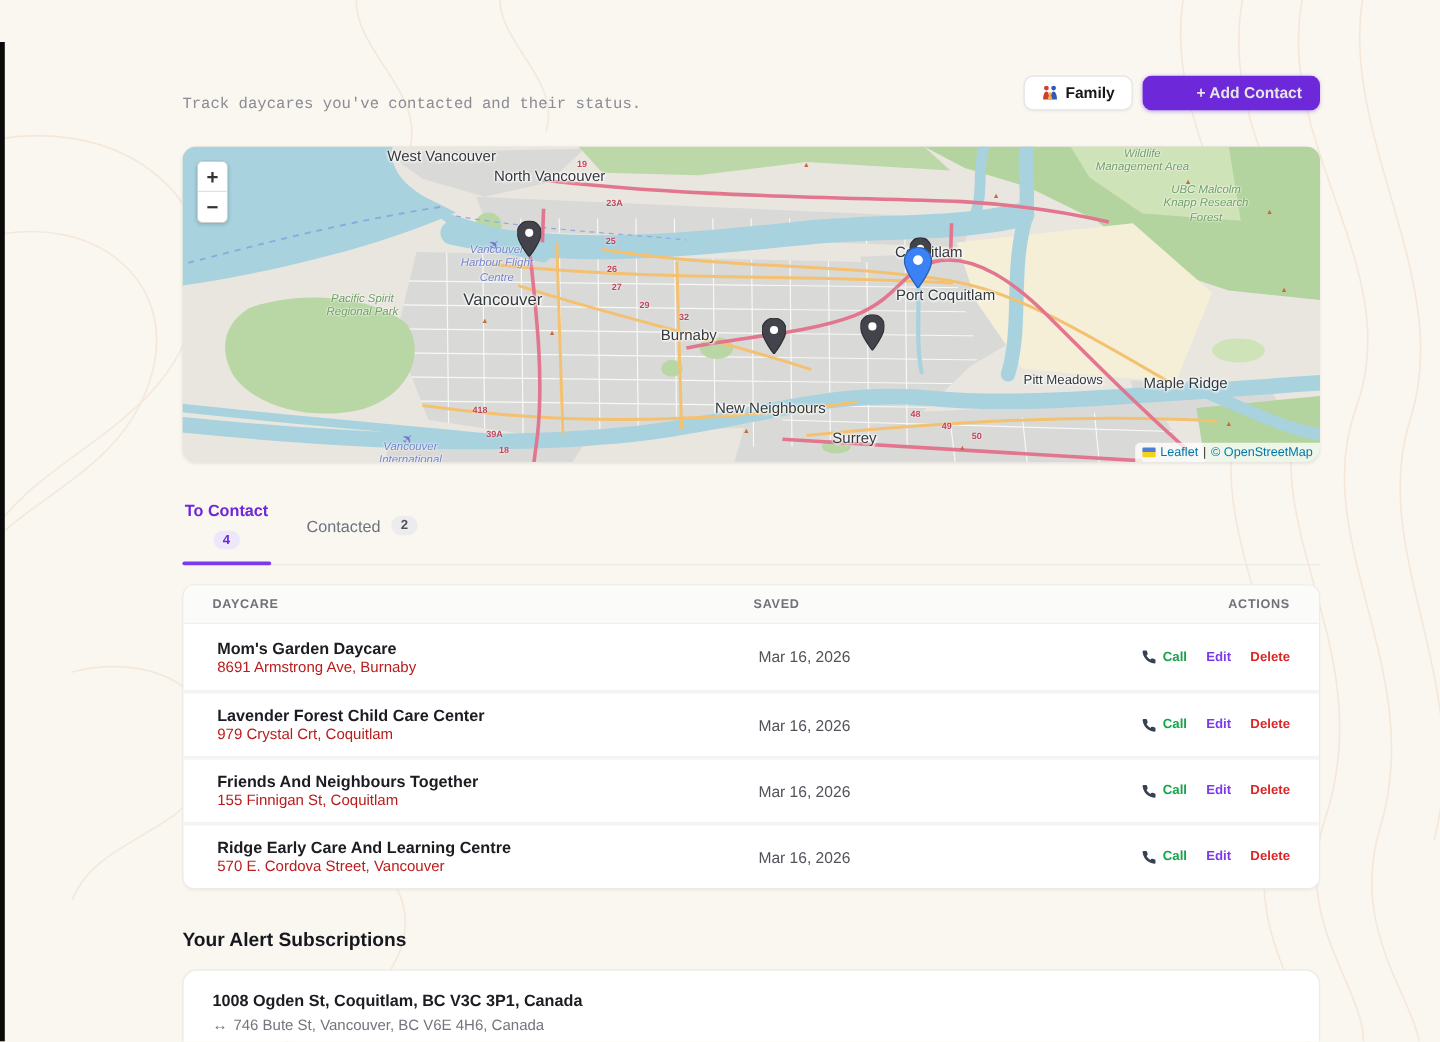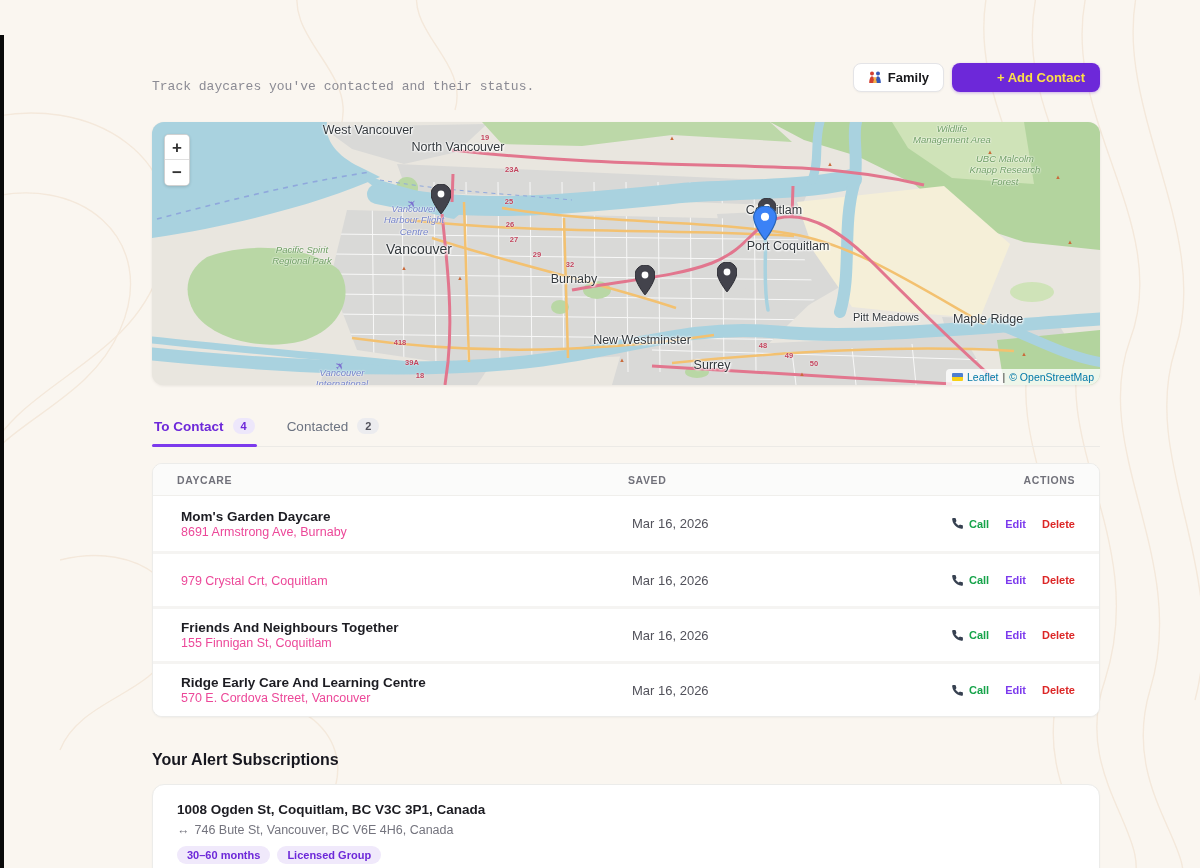--- a/index.html
+++ b/index.html
@@ -9,21 +9,21 @@
   .left-strip { position:absolute; left:0; top:35px; bottom:0; width:4px; background:#0a0a0a; z-index:5; }
   .container { position:absolute; left:152px; top:0; width:948px; z-index:2; }
 
   
   .header-row { display:flex; justify-content:space-between; align-items:flex-start; margin-top:58px; }
   h1 { font-size:26px; font-weight:700; letter-spacing:-.3px; color:#17171f; }
   .subtitle { font-size:13px; color:#8b8b94; margin-top:21px;font-family:Liberation Mono, monospace; }
   .header-actions { display:flex; gap:8px; margin-top:5px; }
   .btn { height:29px; border-radius:8px; font-size:13px; font-weight:600; cursor:pointer; display:inline-flex; align-items:center; gap:6px; padding:0 14px; border:1px solid transparent; font-family:inherit; }
   .btn-family { background:#fff; border-color:#e4e4e7; color:#18181b; box-shadow:0 1px 2px rgba(0,0,0,.04); }
-  .btn-add { background:#6d28d9; color:#fde047; box-shadow:0 1px 3px rgba(109,40,217,.35);padding-left:44px; }
+  .btn-add { background:#6d28d9; color:#e5e5e5; box-shadow:0 1px 3px rgba(109,40,217,.35);padding-left:44px; }
 
   
   .map { position:relative; width:948px; height:263px; margin-top:28px; border-radius:12px; overflow:hidden; background:#e9e6df; box-shadow:0 1px 3px rgba(0,0,0,.08); }
   .map svg.geo { position:absolute; inset:0; }
   .mlabel { position:absolute; transform:translate(-50%,-50%); font-size:12.5px; color:#33383c; white-space:nowrap; text-shadow:0 0 2px #fff,0 0 2px #fff,0 0 3px #fff,1px 1px 2px #fff; pointer-events:none; }
   .mlabel.lg { font-size:14px; }
   .mlabel.sm { font-size:11px; }
   .area { position:absolute; transform:translate(-50%,-50%); font-style:italic; font-size:9.5px; line-height:1.2; color:#6f9e63; width:78px; text-align:center; text-shadow:0 0 2px #fff,0 0 2px #fff; pointer-events:none; }
   .area.water-c { color:#7583c9; }
   .roadnum { position:absolute; transform:translate(-50%,-50%); font-size:7.5px; color:#c2435c; font-weight:700; text-shadow:0 0 2px #fff; pointer-events:none; }
@@ -33,37 +33,37 @@
   .zoomctl { position:absolute; left:12px; top:12px; width:26px; background:#fff; border:1px solid rgba(0,0,0,.18); border-radius:5px; overflow:hidden; box-shadow:0 1px 3px rgba(0,0,0,.15); }
   .zoomctl button { display:block; width:100%; height:25px; background:#fff; border:none; font-size:17px; font-weight:700; color:#333; cursor:pointer; line-height:1; }
   .zoomctl button:first-child { border-bottom:1px solid #e0e0e0; }
   .attrib { position:absolute; right:0; bottom:0; background:rgba(255,255,255,.78); font-size:10.5px; padding:2px 6px; color:#333; display:flex; align-items:center; gap:4px; border-top-left-radius:4px; }
   .attrib a { color:#0078A8; text-decoration:none; }
   .flag { display:inline-block; width:11px; height:8px; background:linear-gradient(#4e7fd0 50%, #f7d117 50%); border-radius:1px; }
 
   
   .tabs { display:flex; gap:28px; margin-top:27px; border-bottom:1px solid #eceae6; }
   .tab { display:flex; align-items:center; gap:9px; padding:6px 2px 12px; font-size:13.5px; font-weight:600; cursor:pointer; position:relative; }
-  .tab.active { color:#6d28d9; }
+  .tab.active { color:#6d28d9;flex-direction:column; }
   .tab.active::after { content:""; position:absolute; left:0; right:0; bottom:-1px; height:3px; background:#7c3aed; border-radius:2px; }
   .tab.inactive { color:#6b7280; font-weight:500; }
   .pill { font-size:11px; font-weight:700; padding:2px 8px; border-radius:999px; }
   .pill.purple { background:#ede7fb; color:#6d28d9; }
   .pill.gray { background:#ececef; color:#52525b; }
 
   
   .table-card { margin-top:16px; background:#fff; border:1px solid #ececea; border-radius:10px; overflow:hidden; box-shadow:0 1px 2px rgba(0,0,0,.04); }
   .thead, .trow { display:grid; grid-template-columns:451px 1fr 230px; align-items:center; padding:0 24px; }
   .thead { height:32px; background:#fbfbfa; border-bottom:1px solid #f0efec; }
   .th { font-size:10.5px; font-weight:700; letter-spacing:.6px; color:#71717a; text-transform:uppercase; }
   .th.actions { text-align:right; }
   .trow { height:55px; background:#fff;padding-left:28px; }
   .trow + .trow { border-top:3px solid #f5f4f2; }
   .dc-name { font-size:13.5px; font-weight:700; color:#1c1c22; }
-  .dc-addr { font-size:12.5px; color:#ec4899; margin-top:1px; }
+  .dc-addr { font-size:12.5px; color:#b91c1c; margin-top:1px; }
   .dc-date { font-size:13px; color:#52525b; }
   .row-actions { display:flex; justify-content:flex-end; align-items:center; gap:16px; font-size:11px; font-weight:600; }
   .act-call { color:#16a34a; display:inline-flex; align-items:center; gap:5px; cursor:pointer; text-decoration:none; }
   .act-call svg { fill:#374151; }
   .act-edit { color:#7c3aed; cursor:pointer; text-decoration:none; }
   .act-del { color:#dc2626; cursor:pointer; text-decoration:none; }
 
   
   .subs-heading { font-size:16px; font-weight:700; color:#17171f; margin-top:34px; }
   .sub-card { margin-top:15px; background:#fff; border:1px solid #ececea; border-radius:12px; padding:17px 24px; height:120px; box-shadow:0 1px 2px rgba(0,0,0,.04); }
@@ -208,21 +208,21 @@
         <path d="M640,95 L641,64"></path>
         <path d="M300,80 L301,52"></path>
         <path d="M500,244 C600,250 700,256 800,262"></path>
       </g>
     </svg>
 
     <div class="mlabel" style="left:216px; top:8px;">West Vancouver</div>
     <div class="mlabel" style="left:306px; top:25px;">North Vancouver</div>
     <div class="mlabel lg" style="left:267px; top:127px;">Vancouver</div>
     <div class="mlabel" style="left:422px; top:157px;">Burnaby</div>
-    <div class="mlabel" style="left:490px; top:218px;">New Westminster</div>
+    <div class="mlabel" style="left:490px; top:218px;">New Neighbours</div>
     <div class="mlabel" style="left:560px; top:243px;">Surrey</div>
     <div class="mlabel" style="left:622px; top:88px;">Coquitlam</div>
     <div class="mlabel" style="left:636px; top:124px;">Port Coquitlam</div>
     <div class="mlabel sm" style="left:734px; top:195px;">Pitt Meadows</div>
     <div class="mlabel" style="left:836px; top:197px;">Maple Ridge</div>
     <div class="area" style="left:150px; top:133px;">Pacific Spirit Regional Park</div>
     <div class="area water-c" style="left:262px; top:98px;">Vancouver Harbour Flight Centre</div>
     <div class="area water-c" style="left:190px; top:256px;">Vancouver International</div>
     <div class="area" style="left:853px; top:48px;">UBC Malcolm Knapp Research Forest</div>
     <div class="area" style="left:800px; top:12px;">Wildlife Management Area</div>
@@ -329,20 +329,21 @@
             </svg>
             <span>Call</span>
           </a>
         <a class="act-edit">Edit</a>
         <a class="act-del">Delete</a>
       </div>
     </div>
 
     <div class="trow">
       <div>
+        <div class="dc-name">Lavender Forest Child Care Center</div>
         <div class="dc-addr">979 Crystal Crt, Coquitlam</div>
       </div>
       <div class="dc-date">Mar 16, 2026</div>
       <div class="row-actions">
         <a class="act-call">
             <svg width="13" height="13" viewBox="0 0 24 24">
               <path d="M22 16.92v3a2 2 0 0 1-2.18 2 19.79 19.79 0 0 1-8.63-3.07 19.5 19.5 0 0 1-6-6 19.79 19.79 0 0 1-3.07-8.67A2 2 0 0 1 4.11 2h3a2 2 0 0 1 2 1.72 12.84 12.84 0 0 0 .7 2.81 2 2 0 0 1-.45 2.11L8.09 9.91a16 16 0 0 0 6 6l1.27-1.27a2 2 0 0 1 2.11-.45 12.84 12.84 0 0 0 2.81.7A2 2 0 0 1 22 16.92z"></path>
             </svg>
             <span>Call</span>
           </a>

